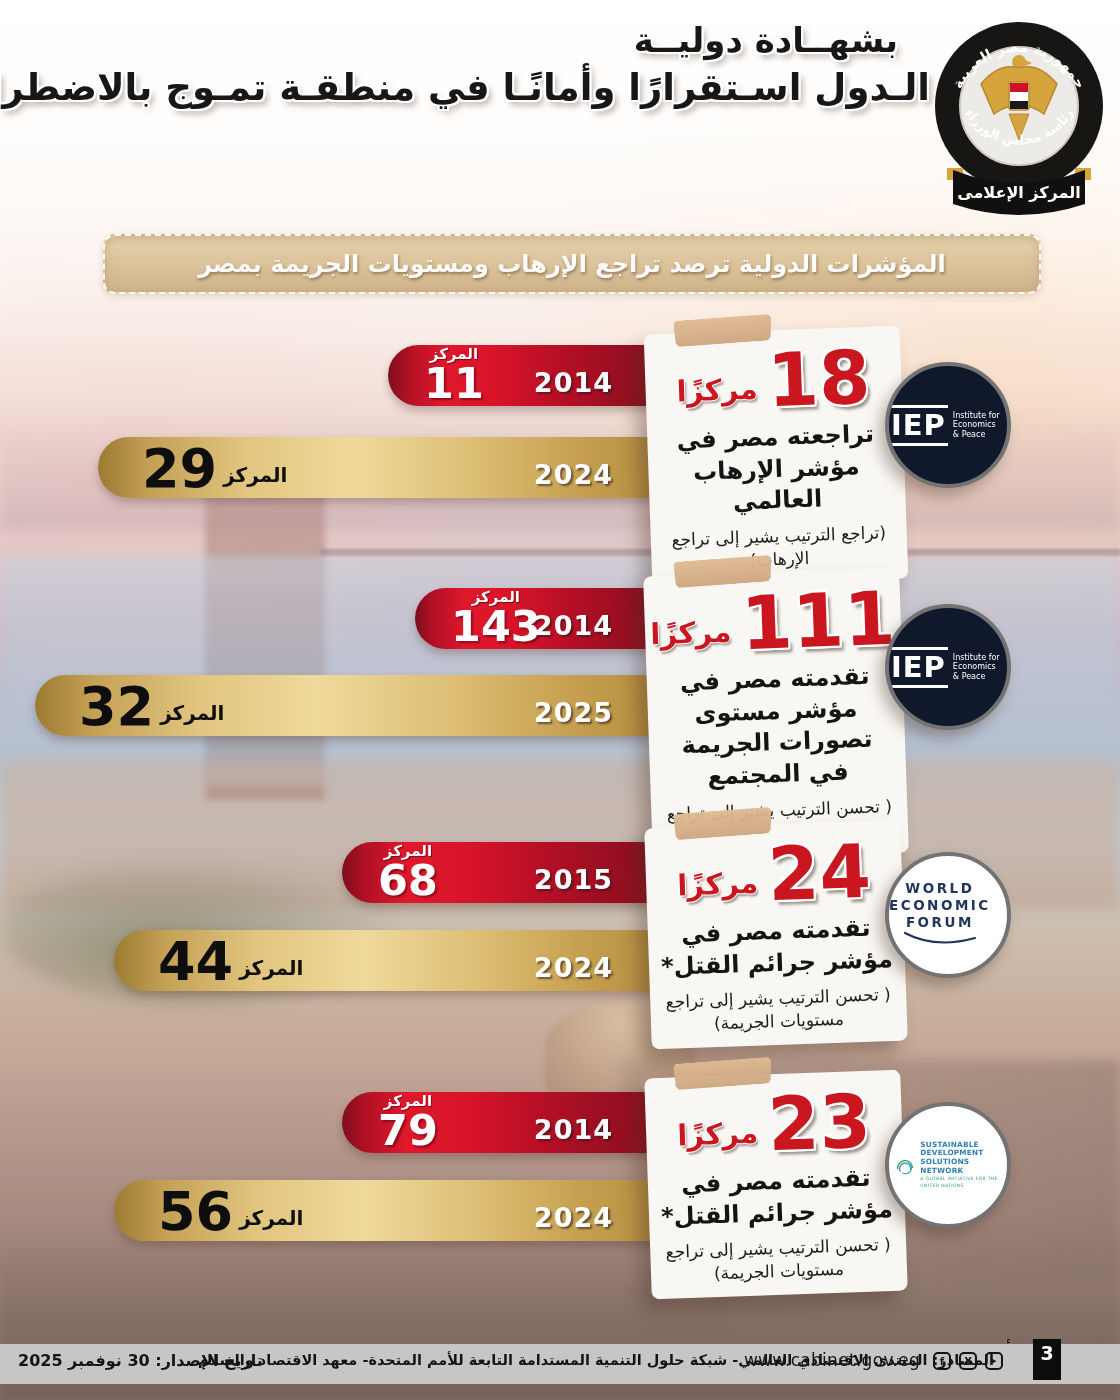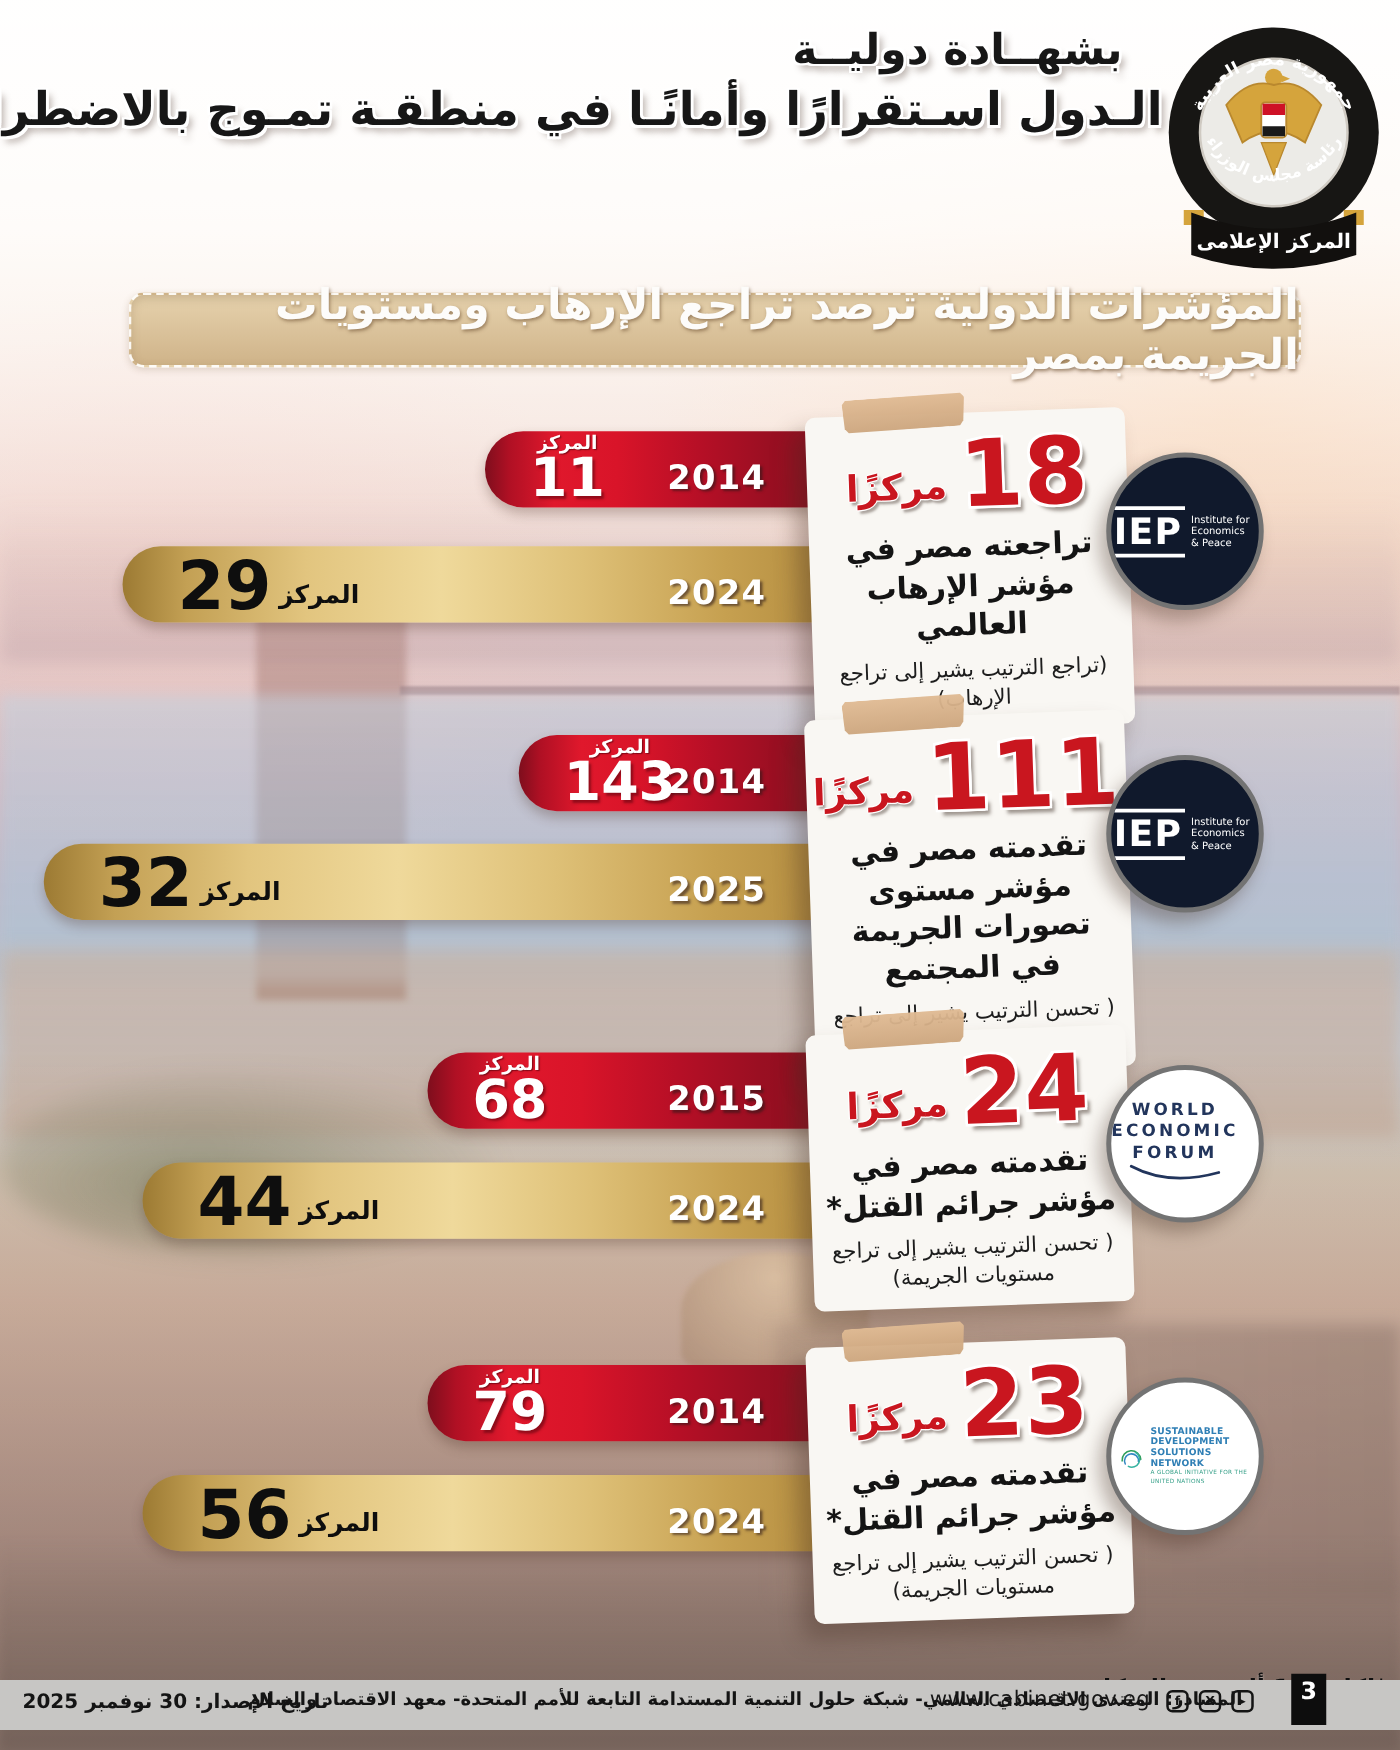--- a/index.html
+++ b/index.html
@@ -50,21 +50,21 @@
   .h-line2 .black { font-size:40px; font-weight:bold; color:#171717; }
   .h-line3 { font-size:37px; font-weight:bold; color:#171717; margin-top:6px; white-space:nowrap; }
 
   .gov-logo { position:absolute; left:933px; top:20px; width:172px; height:205px; z-index:2; }
 
   
   .banner { position:absolute; left:103px; top:234px; width:938px; height:60px; z-index:2;
     display:flex; align-items:center; justify-content:center; direction:rtl;
     background:linear-gradient(180deg,#e6d2ad,#cfb389); border:2px dashed rgba(255,255,255,.9);
     border-radius:12px; box-shadow:0 3px 8px rgba(120,90,60,.25) inset, 0 2px 6px rgba(120,90,60,.2);
-    font-size:34px; font-weight:bold; color:#fdfcfa; text-shadow:1px 2px 3px rgba(110,80,50,.6); }
+    font-size:24px; font-weight:bold; color:#fdfcfa; text-shadow:1px 2px 3px rgba(110,80,50,.6); }
 
   
   .bar { position:absolute; height:61px; border-radius:34px 0 0 34px; z-index:2;
     box-shadow:0 5px 9px rgba(80,50,40,.3); }
   .bar-red { background:linear-gradient(90deg,#7e0e1d 0%,#b01024 7%,#e0182c 20%,#d91429 38%,#b60f26 62%,#9a0f22 82%,#8c0f1f 100%); }
   .bar-gold { background:linear-gradient(90deg,#9c7a33 0%,#c3a054 9%,#e2c57f 26%,#efd99b 45%,#dec077 65%,#c6a050 85%,#b38c3f 100%); }
   .rank-block { position:absolute; left:36px; top:1px; text-align:center; color:#fff; }
   .rank-label { font-size:15px; line-height:16px; font-weight:bold; text-shadow:1px 1px 1px rgba(70,0,10,.6); }
   .rank-num { font-size:43px; line-height:43px; font-weight:bold; text-shadow:2px 2px 2px rgba(70,0,10,.5); }
   .rank-row { position:absolute; left:44px; bottom:2px; display:flex; align-items:flex-end; direction:ltr; color:#0e0e0e; }

